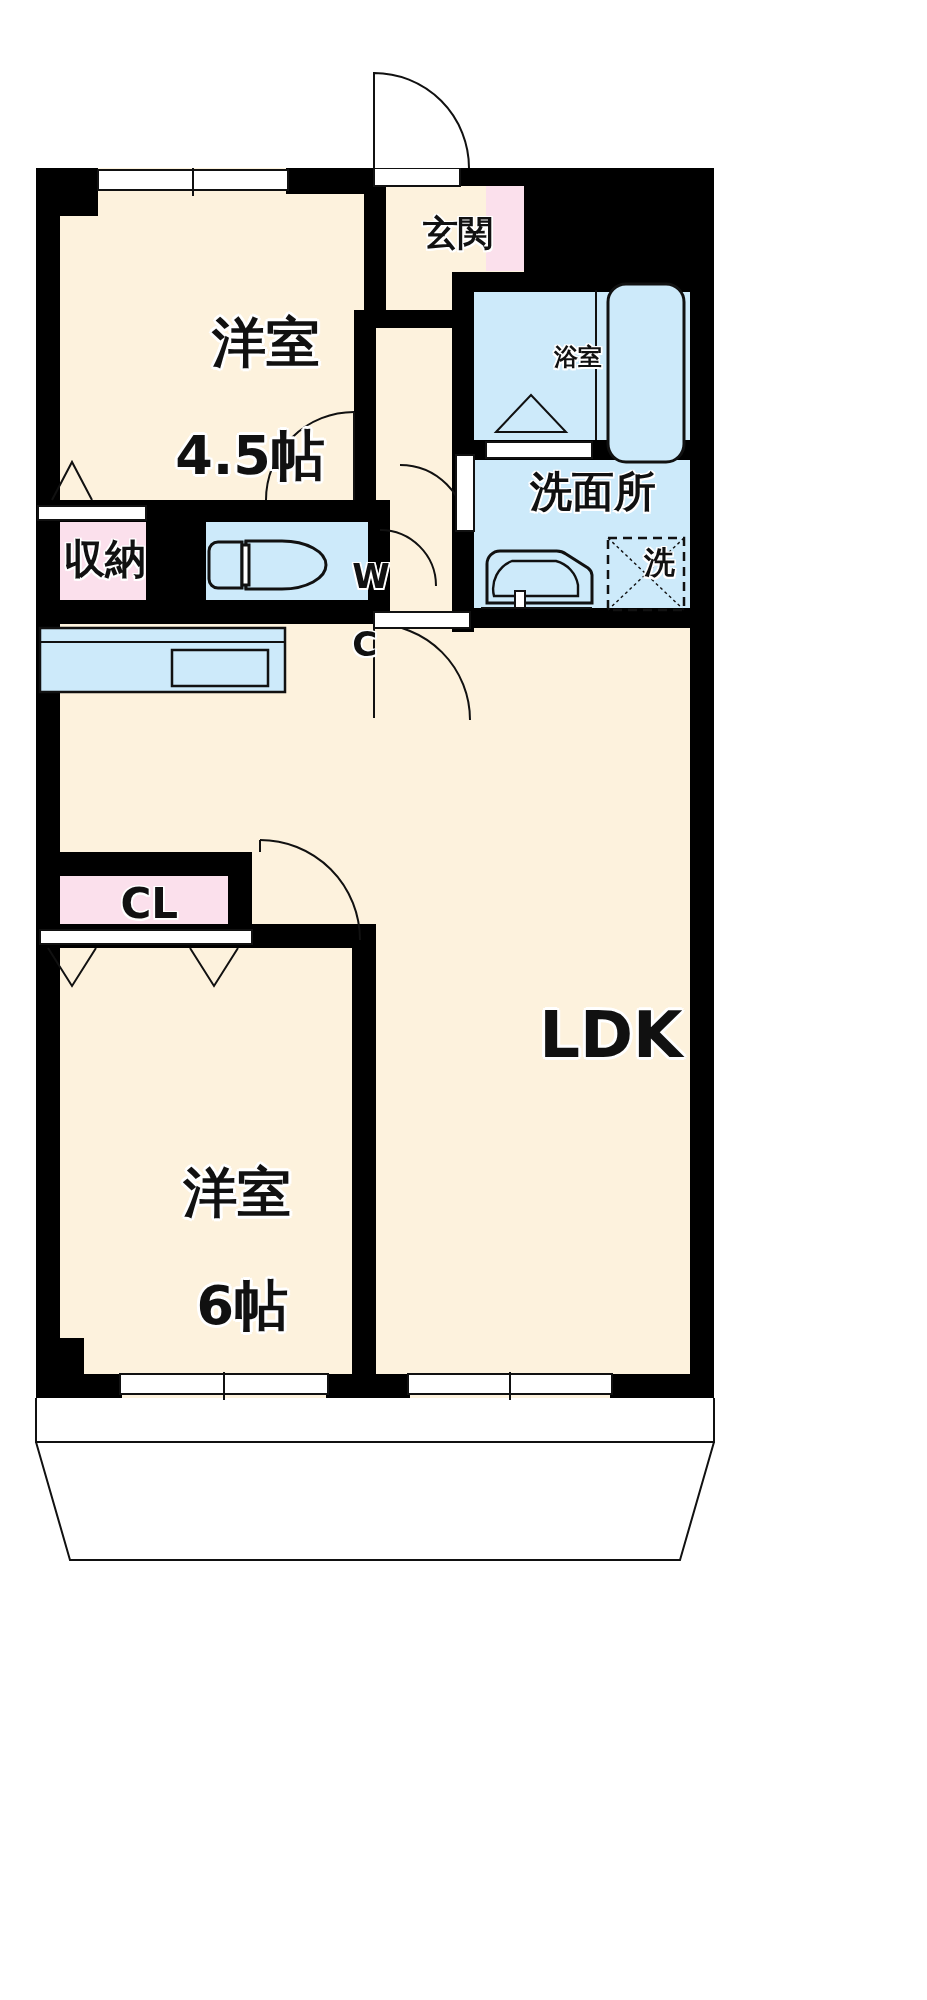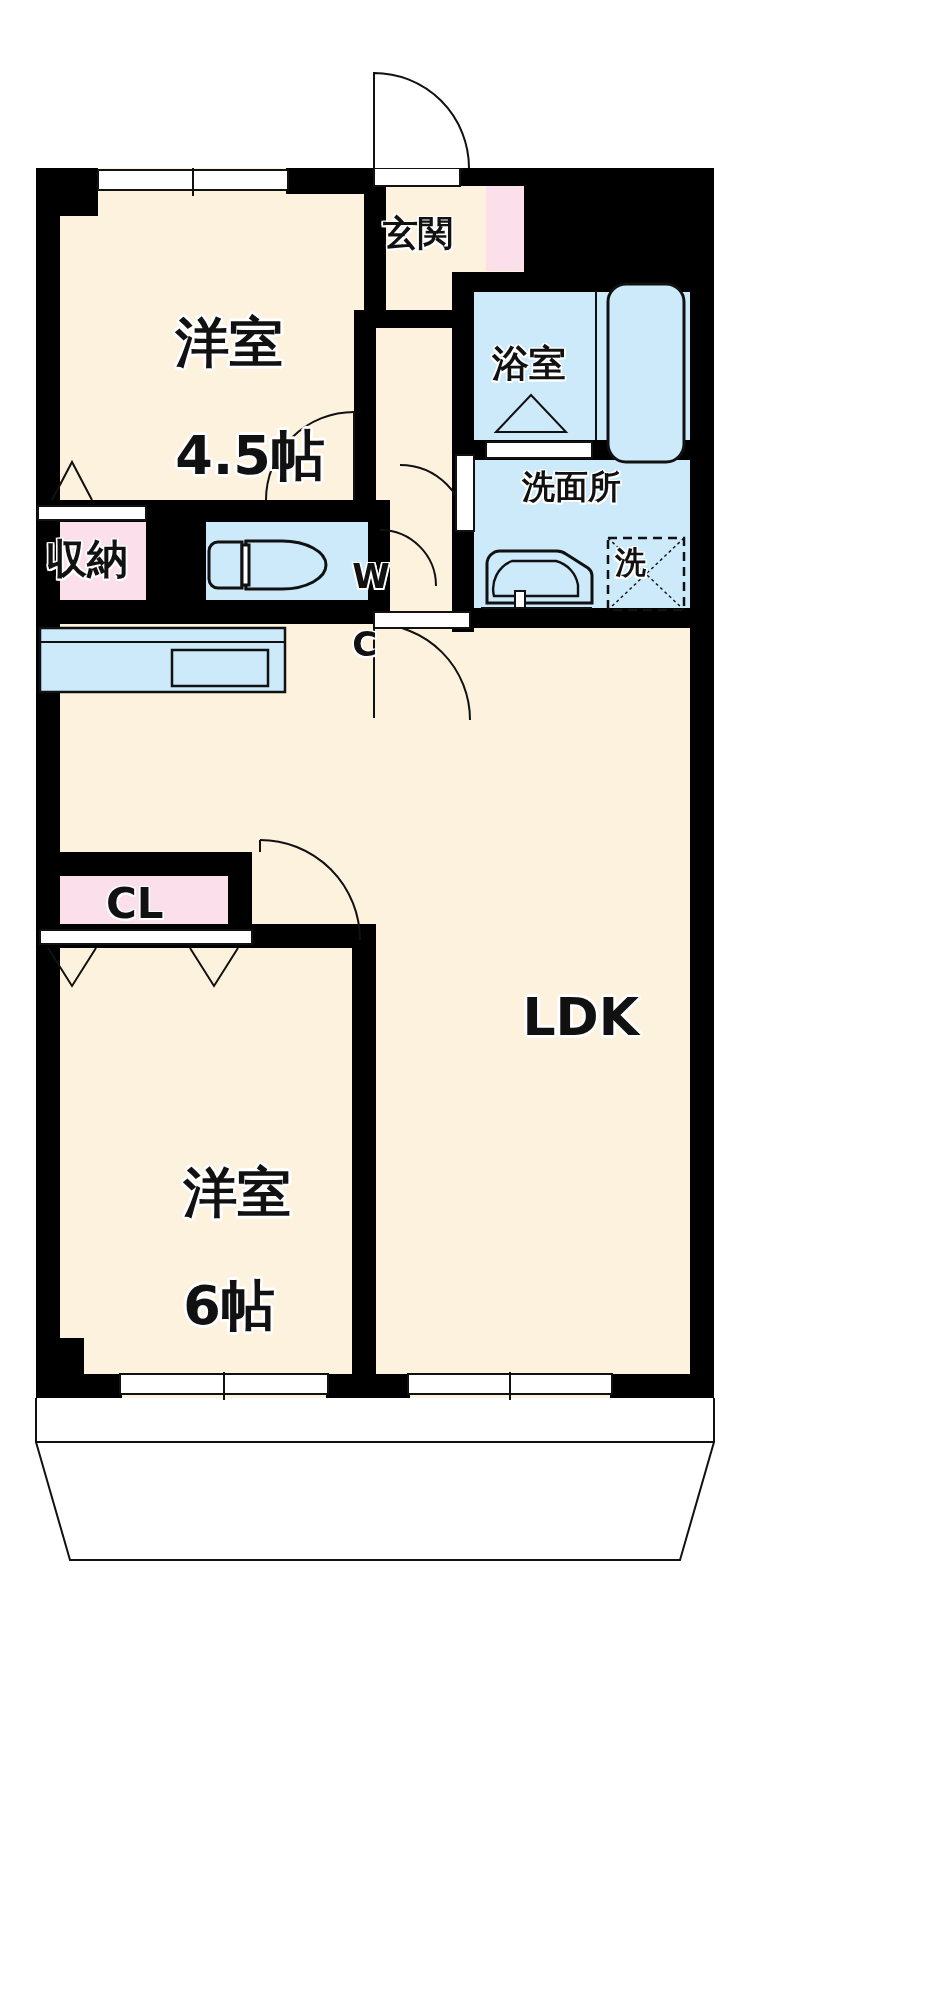--- a/index.html
+++ b/index.html
@@ -5,41 +5,41 @@
   html,body{margin:0;padding:0;background:#ffffff;}
   body{font-family:"DejaVu Sans","Liberation Sans",sans-serif;}
   #stage{position:relative;width:927px;height:2000px;background:#ffffff;overflow:hidden;}
   .plan{position:absolute;left:0;top:0;width:927px;height:2000px;}
   .lbl{
     position:absolute;
     font-family:"DejaVu Sans","Liberation Sans",sans-serif;
     font-weight:bold;
     color:#111111;
     white-space:pre;
-    text-align:left;
+    text-align:right;
     line-height:1.05;
     -webkit-text-stroke:0px;
     text-shadow:
        2px 0 0 #fff, -2px 0 0 #fff, 0 2px 0 #fff, 0 -2px 0 #fff,
        2px 2px 0 #fff, -2px 2px 0 #fff, 2px -2px 0 #fff, -2px -2px 0 #fff,
        3px 0 0 #fff, -3px 0 0 #fff, 0 3px 0 #fff, 0 -3px 0 #fff;
     pointer-events:none;
   }
   .lbl.small{text-shadow:
        1.5px 0 0 #fff,-1.5px 0 0 #fff,0 1.5px 0 #fff,0 -1.5px 0 #fff,
        1.5px 1.5px 0 #fff,-1.5px 1.5px 0 #fff,1.5px -1.5px 0 #fff,-1.5px -1.5px 0 #fff;}
   .l-youshitsu45{left:100px;top:258px;width:220px;font-size:54px;}
   .l-genkan{left:383px;top:215px;width:110px;font-size:35px;}
-  .l-yokushitsu{left:492px;top:345px;width:110px;font-size:37px;}
-  .l-senmenjo{left:522px;top:470px;width:150px;font-size:33px;}
+  .l-yokushitsu{left:492px;top:345px;width:110px;font-size:24px;}
+  .l-senmenjo{left:506px;top:470px;width:150px;font-size:42px;}
   .l-sen{left:615px;top:546px;width:60px;font-size:31px;}
   .l-shuno{left:46px;top:538px;width:100px;font-size:41px;}
   .l-wc{left:305px;top:525px;width:46px;font-size:34px;line-height:1.0;}
   .l-cl{left:106px;top:882px;width:72px;font-size:42px;}
-  .l-ldk{left:450px;top:935px;width:165px;font-size:52px;}
+  .l-ldk{left:450px;top:935px;width:165px;font-size:64px;}
   .l-youshitsu6{left:108px;top:1108px;width:180px;font-size:54px;}
 </style>
 </head>
 <body>
 
 <div id="stage">
 
   <svg class="plan" viewBox="0 0 927 2000" xmlns="http://www.w3.org/2000/svg">
 
     <g>

